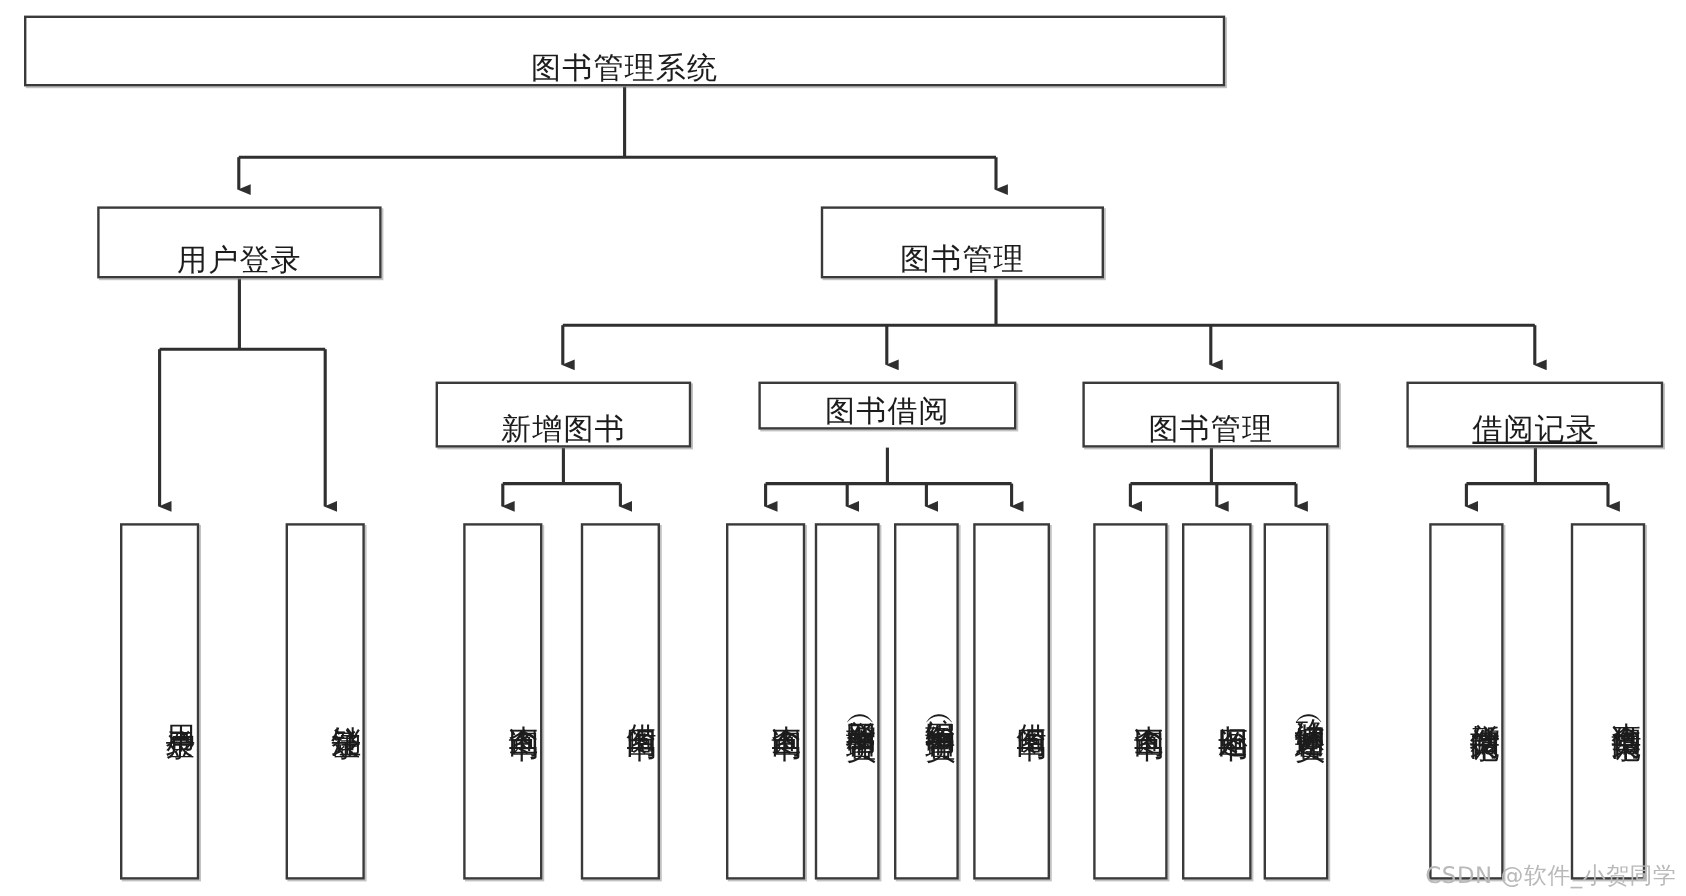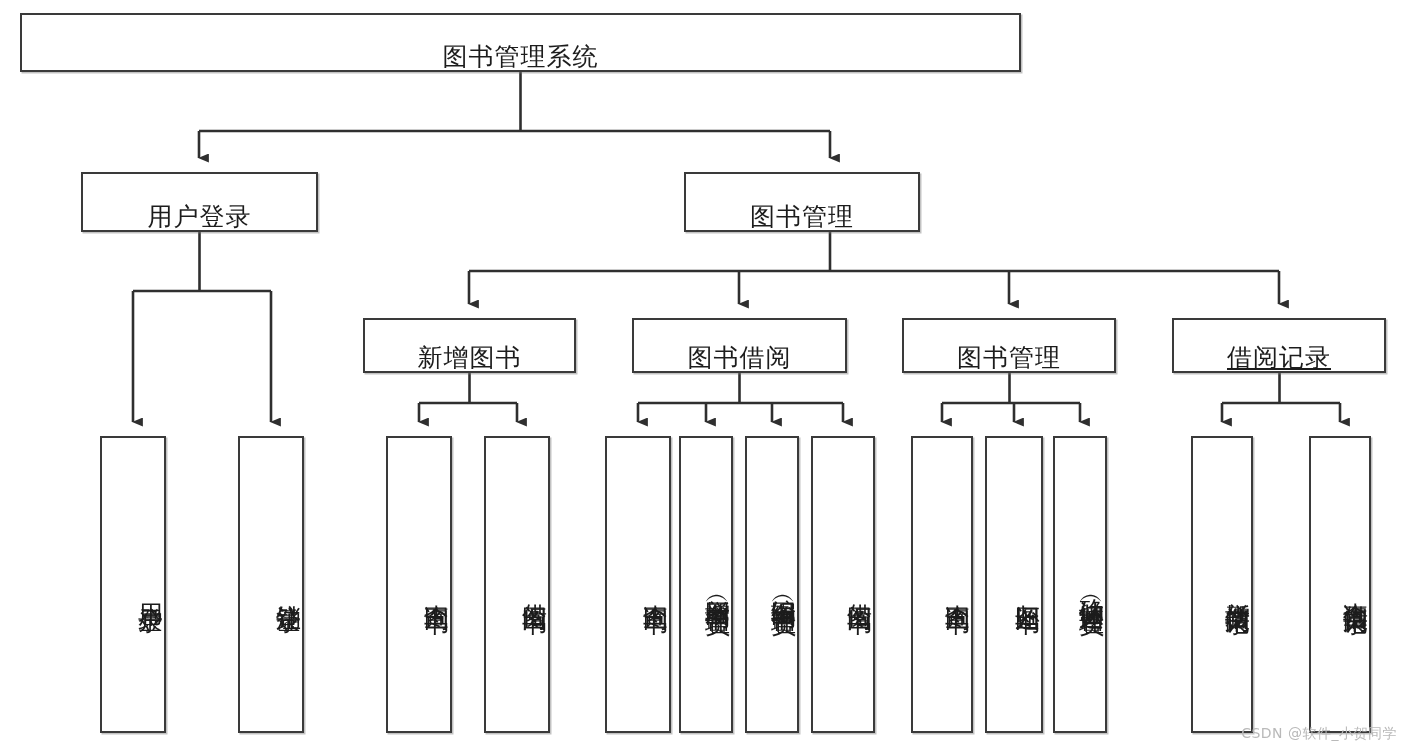--- a/index.html
+++ b/index.html
@@ -51,21 +51,21 @@
   }
   .node.vert span {
     writing-mode: vertical-rl;
     text-orientation: upright;
     white-space: nowrap;
   }
   #watermark {
     position: absolute;
     right: 8px;
     bottom: 4px;
-    font-size: 14px;
+    font-size: 19px;
     color: #b9b9b9;
     font-family: "DejaVu Sans", "Liberation Sans", sans-serif;
     letter-spacing: 0.5px;
     user-select: none;
   }
 </style>
 </head>
 <body>
 
 <div id="canvas">
@@ -127,21 +127,21 @@
   <div class="node horiz" style="left:81px; top:172px; width:237px; height:60px;">
     <span>用户登录</span>
   </div>
   <div class="node horiz" style="left:684px; top:172px; width:236px; height:60px;font-family:Liberation Serif, serif;">
     <span>图书管理</span>
   </div>
 
   <div class="node horiz" style="left:363px; top:318px; width:213px; height:55px;">
     <span>新增图书</span>
   </div>
-  <div class="node horiz" style="left:632px; top:318px; width:215px; height:55px;">
+  <div class="node horiz" style="left:632px; top:318px; width:215px; height:40px;">
     <span>图书借阅</span>
   </div>
   <div class="node horiz" style="left:902px; top:318px; width:214px; height:55px;">
     <span>图书管理</span>
   </div>
   <div class="node horiz" style="left:1172px; top:318px; width:214px; height:55px;text-decoration:underline;">
     <span>借阅记录</span>
   </div>
 
   <div class="node vert" style="left:100px; top:436px; width:66px; height:297px;">

